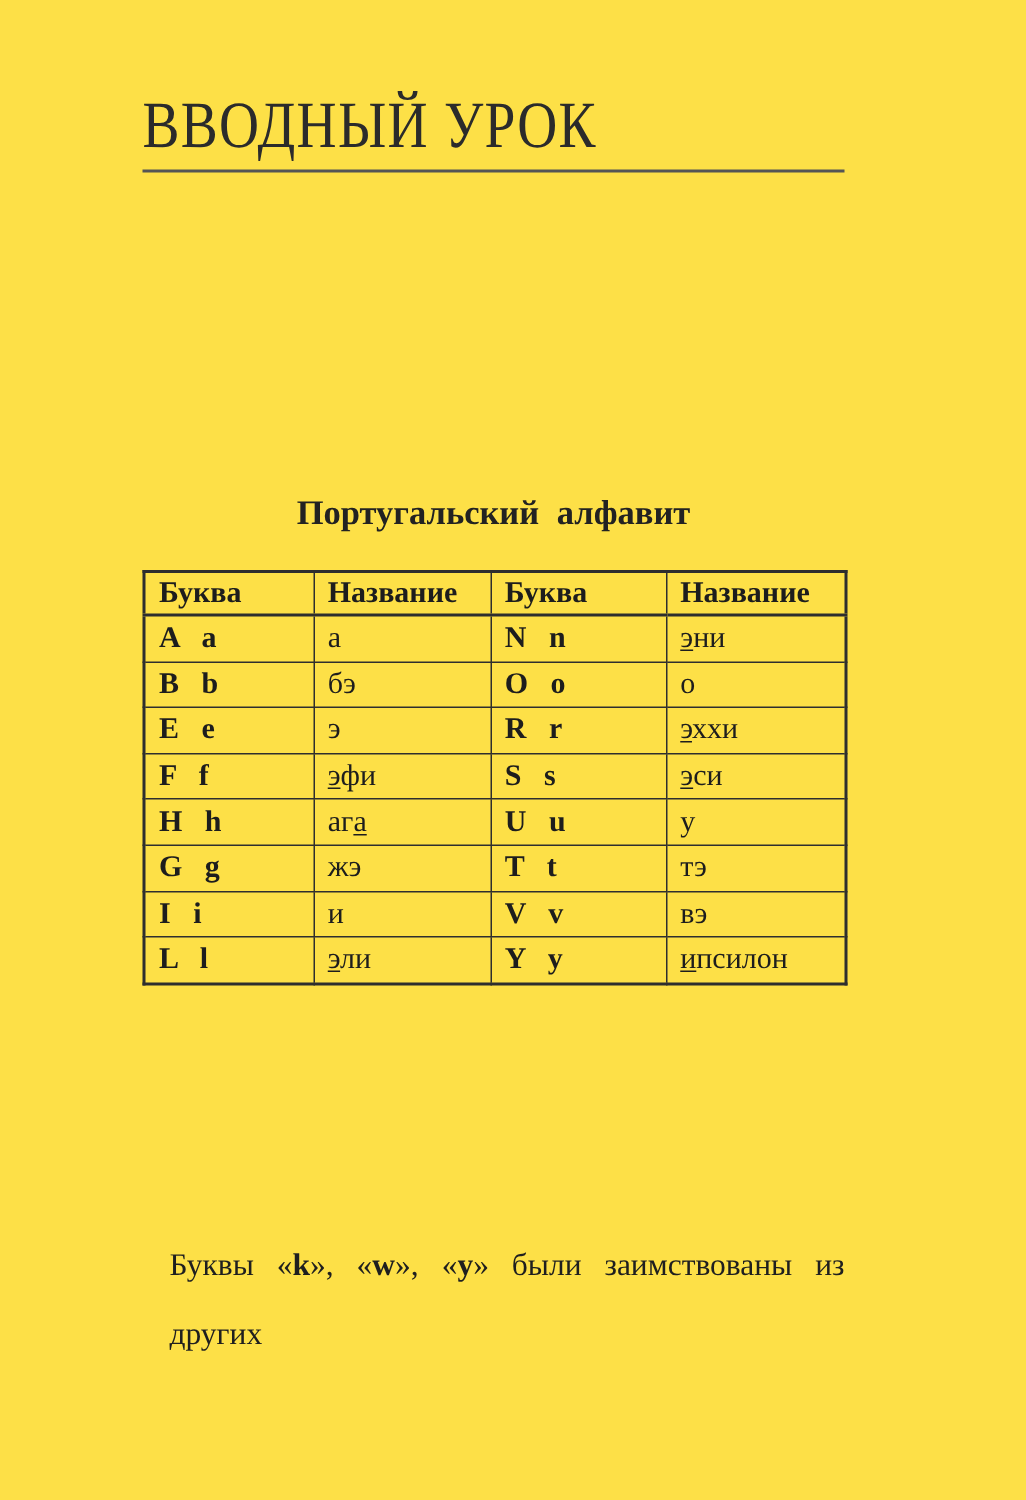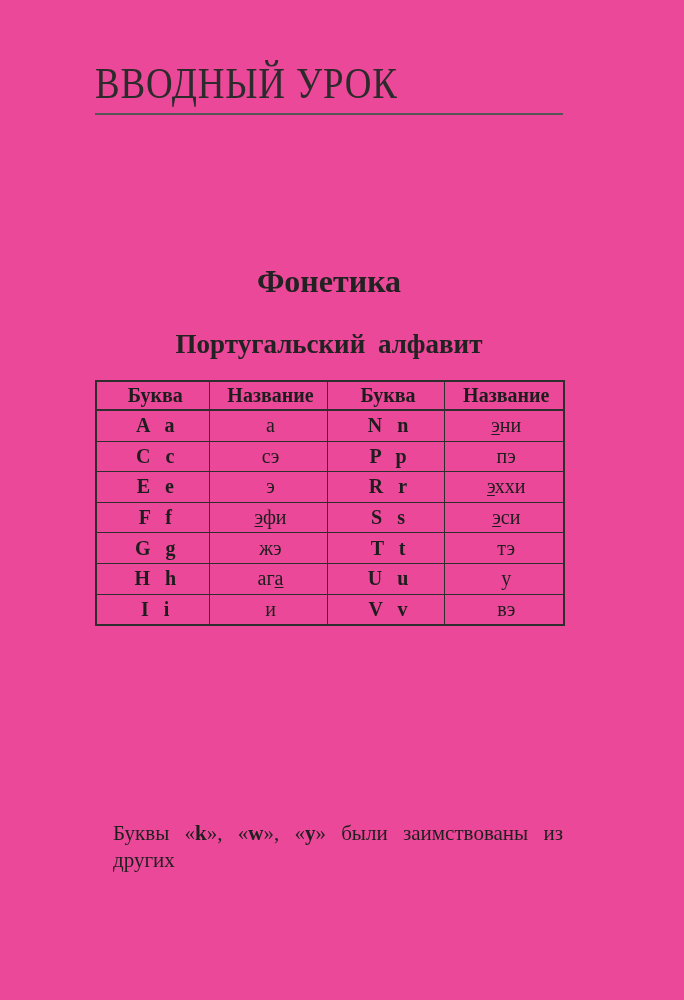--- a/index.html
+++ b/index.html
@@ -1,70 +1,69 @@
 <!DOCTYPE html>
 <html><head>
 <meta charset="utf-8">
 <style>
   html,body{margin:0;padding:0;background:#ffffff;}
   .page{
-    position:relative;width:684px;height:1000px;background:#ec4899;overflow:hidden;
+    position:relative;width:684px;height:1000px;background:#fde047;overflow:hidden;
     font-family:"Liberation Serif", serif;color:#1f1f1f;
   }
   .title{
     position:absolute;left:95px;top:62px;margin:0;
     font-size:44px;font-weight:400;line-height:1;white-space:nowrap;
     letter-spacing:1px;color:#2b2b2b;
     transform:scaleX(0.84);transform-origin:left top;
   }
   .title-rule{
     position:absolute;left:95px;top:113px;width:468px;height:2px;
     background:#555555;
   }
   .section{
     position:absolute;left:95px;top:263px;width:468px;margin:0;
     text-align:center;font-size:32px;font-weight:700;color:#222222;
   }
   .subsection{
     position:absolute;left:95px;top:329px;width:468px;margin:0;
-    text-align:center;font-size:27px;font-weight:700;word-spacing:6px;color:#222222;
+    text-align:center;font-size:23px;font-weight:700;word-spacing:6px;color:#222222;
   }
   table.alphabet{
     position:absolute;left:95px;top:380px;width:468px;
     border-collapse:collapse;table-layout:fixed;
     font-size:20px;color:#1d1d1d;
     border:2px solid #2e2e2e;
   }
   table.alphabet th, table.alphabet td{
     border:1.5px solid #2e2e2e;
     padding:0 4px 0 9px;
     overflow:hidden;white-space:nowrap;
-    vertical-align:middle;text-align:center;
+    vertical-align:middle;text-align:left;
   }
   table.alphabet th{height:27px;font-weight:700;border-bottom:2px solid #2e2e2e;}
   table.alphabet td{height:29.6px;margin-left:40px;}
   td.letter{font-weight:700;word-spacing:10px;}
   .u{text-decoration:underline;text-decoration-thickness:1px;text-underline-offset:2px;}
   .paragraph{
     position:absolute;left:95px;top:820px;width:468px;
-    font-size:21px;line-height:27px;color:#1f1f1f;
+    font-size:21px;line-height:46px;color:#1f1f1f;
   }
   .para-line{text-align:justify;text-align-last:justify;}
   .para-line.indent{padding-left:18px;}
   .paragraph b{font-weight:700;}
 </style>
 </head>
 <body>
 
 <div class="page">
 
   <h1 class="title">ВВОДНЫЙ УРОК</h1>
   <div class="title-rule"></div>
 
-  <h2 class="section">Фонетика</h2>
   <h3 class="subsection">Португальский алфавит</h3>
 
   <table class="alphabet">
     <colgroup>
       <col style="width:113px">
         <col style="width:118px">
         <col style="width:117px">
         <col style="width:120px">
     </colgroup>
     <thead>
@@ -76,54 +75,60 @@
       </tr>
     </thead>
     <tbody>
         <tr>
           <td class="letter">A a</td>
           <td class="name">а</td>
           <td class="letter">N n</td>
           <td class="name"><span class="u">э</span>ни</td>
         </tr>
         <tr>
-          <td class="letter">C c</td>
-          <td class="name">сэ</td>
-          <td class="letter">P p</td>
-          <td class="name">пэ</td>
+          <td class="letter">B b</td>
+          <td class="name">бэ</td>
+          <td class="letter">O o</td>
+          <td class="name">о</td>
         </tr>
         <tr>
           <td class="letter">E e</td>
           <td class="name">э</td>
           <td class="letter">R r</td>
           <td class="name"><span class="u">э</span>ххи</td>
         </tr>
         <tr>
           <td class="letter">F f</td>
           <td class="name"><span class="u">э</span>фи</td>
           <td class="letter">S s</td>
           <td class="name"><span class="u">э</span>си</td>
         </tr>
         <tr>
+          <td class="letter">H h</td>
+          <td class="name">аг<span class="u">а</span></td>
+          <td class="letter">U u</td>
+          <td class="name">у</td>
+        </tr>
+        <tr>
           <td class="letter">G g</td>
           <td class="name">жэ</td>
           <td class="letter">T t</td>
           <td class="name">тэ</td>
         </tr>
         <tr>
-          <td class="letter">H h</td>
-          <td class="name">аг<span class="u">а</span></td>
-          <td class="letter">U u</td>
-          <td class="name">у</td>
-        </tr>
-        <tr>
           <td class="letter">I i</td>
           <td class="name">и</td>
           <td class="letter">V v</td>
           <td class="name">вэ</td>
+        </tr>
+        <tr>
+          <td class="letter">L l</td>
+          <td class="name"><span class="u">э</span>ли</td>
+          <td class="letter">Y y</td>
+          <td class="name"><span class="u">и</span>псилон</td>
         </tr>
       </tbody>
   </table>
 
   <div class="paragraph">
       <div class="para-line indent">Буквы «<b>k</b>», «<b>w</b>», «<b>y</b>» были заимствованы из других</div>
     </div>
 
 </div>
 

